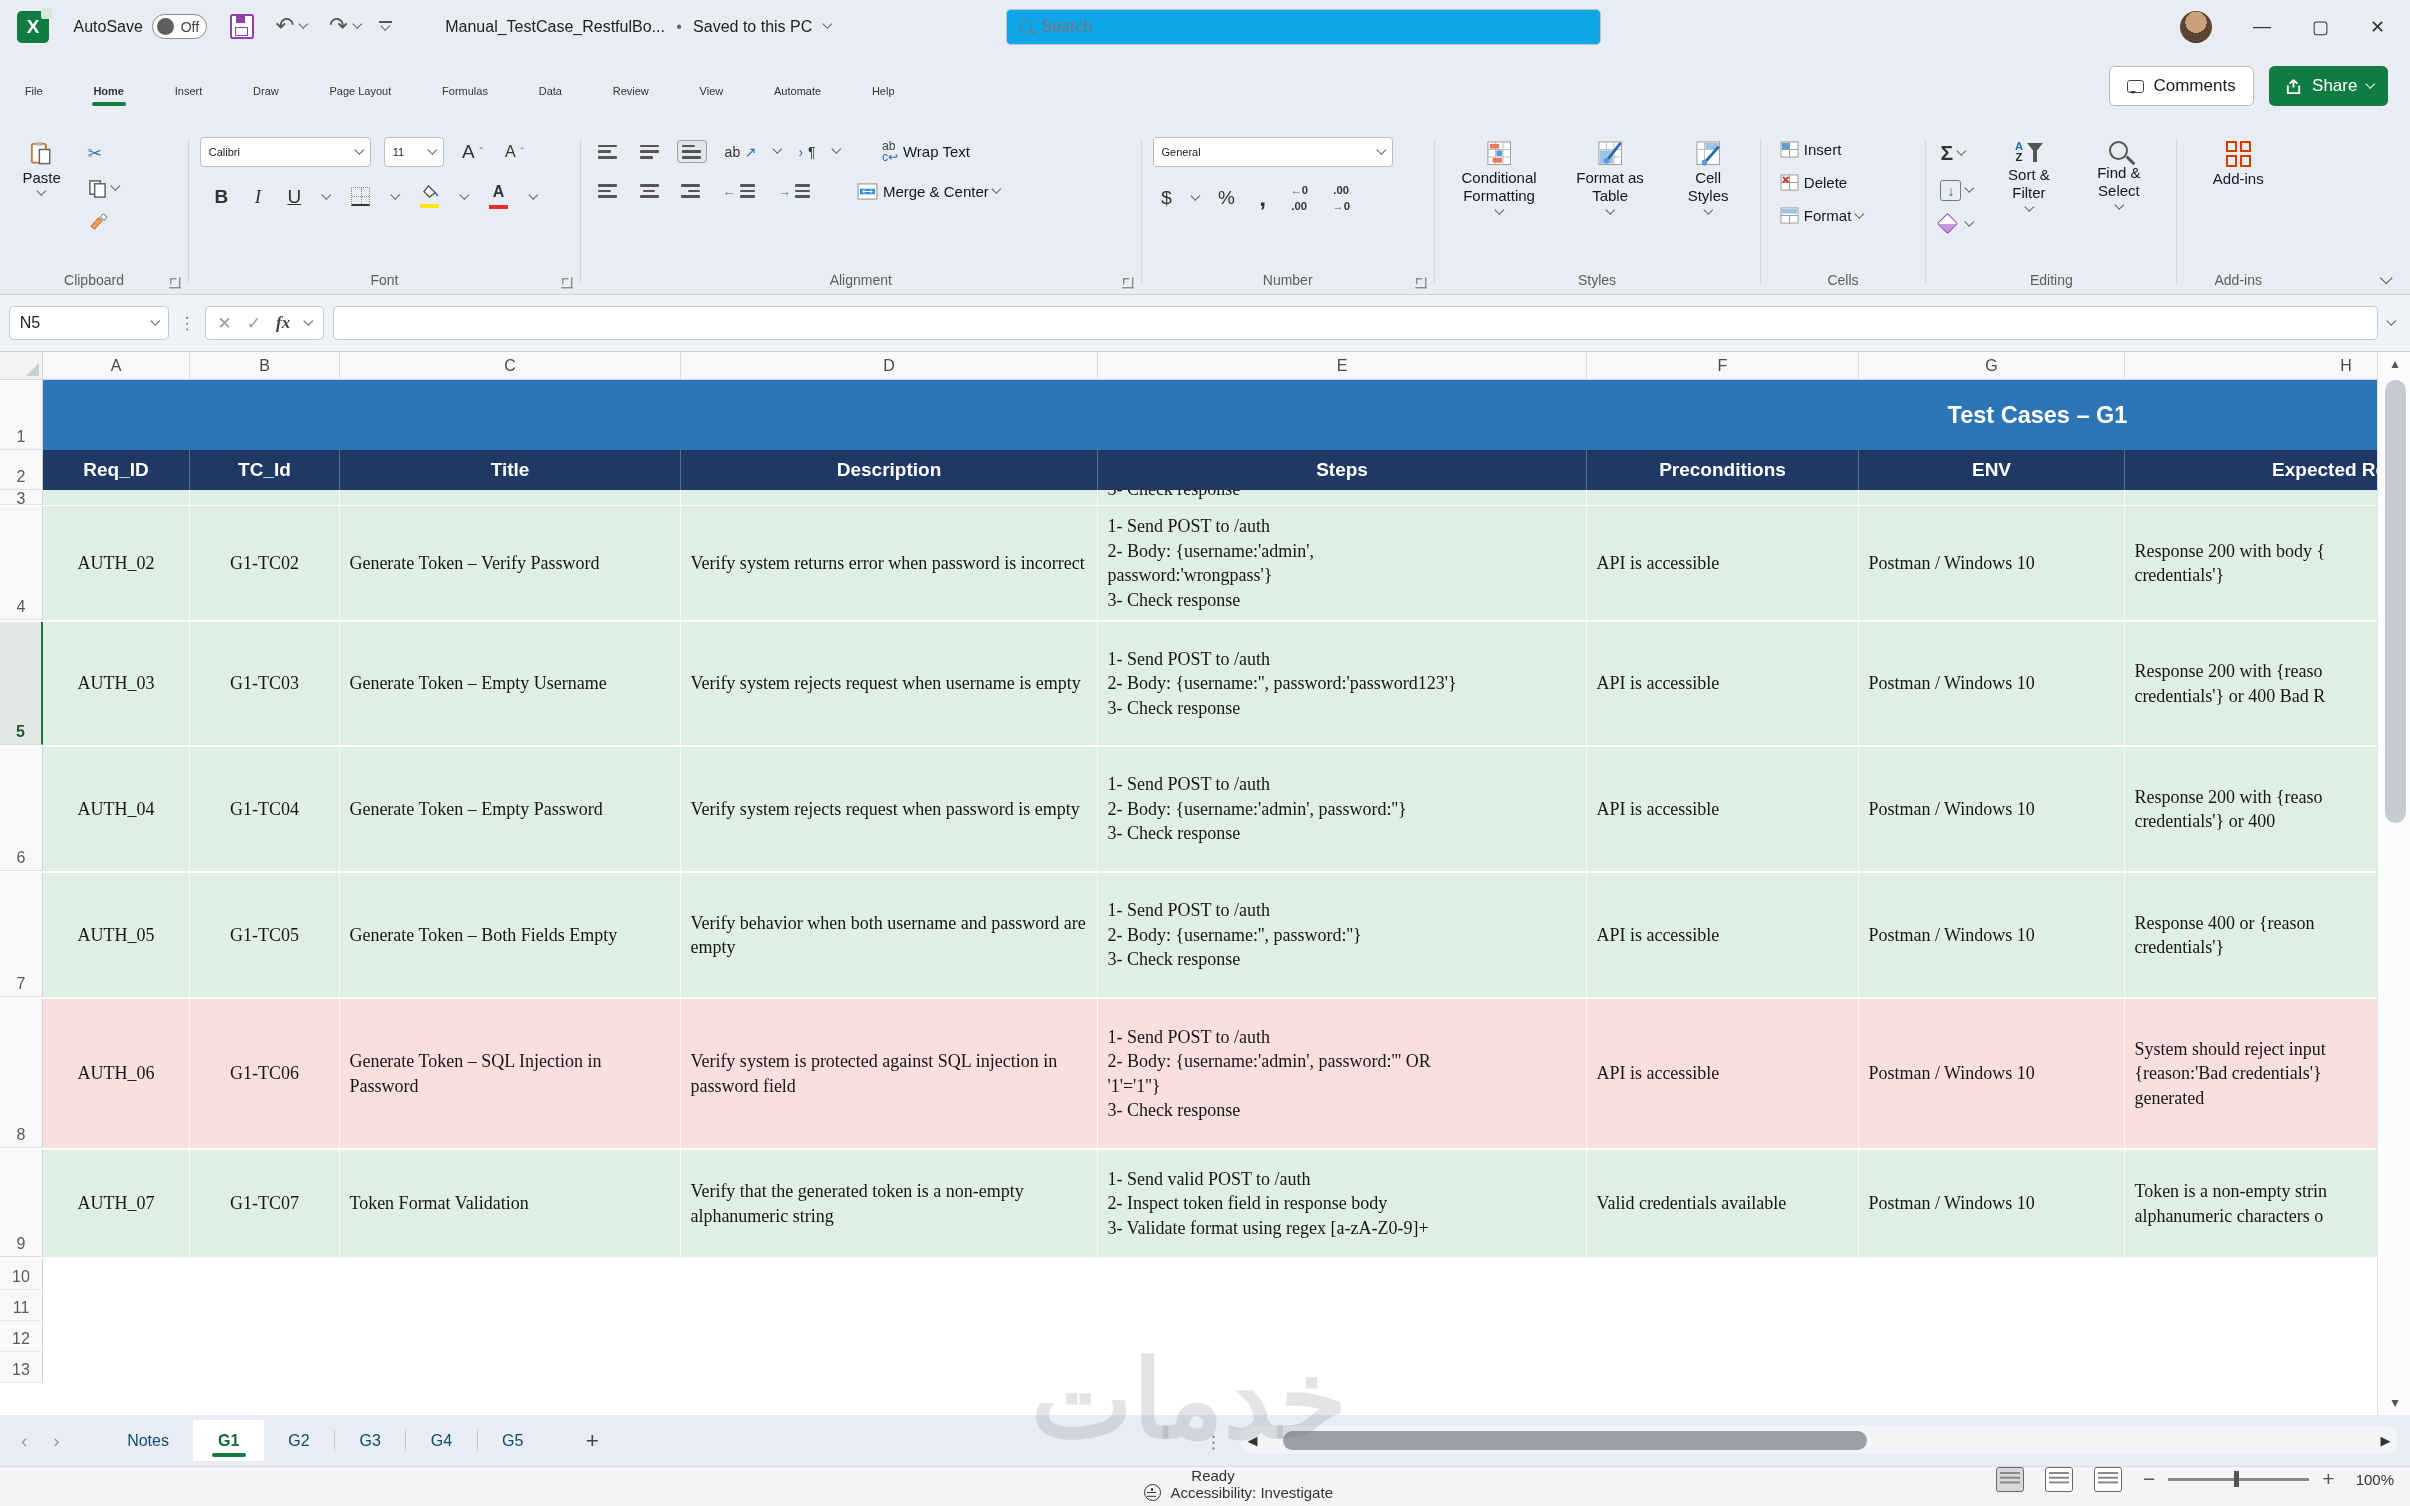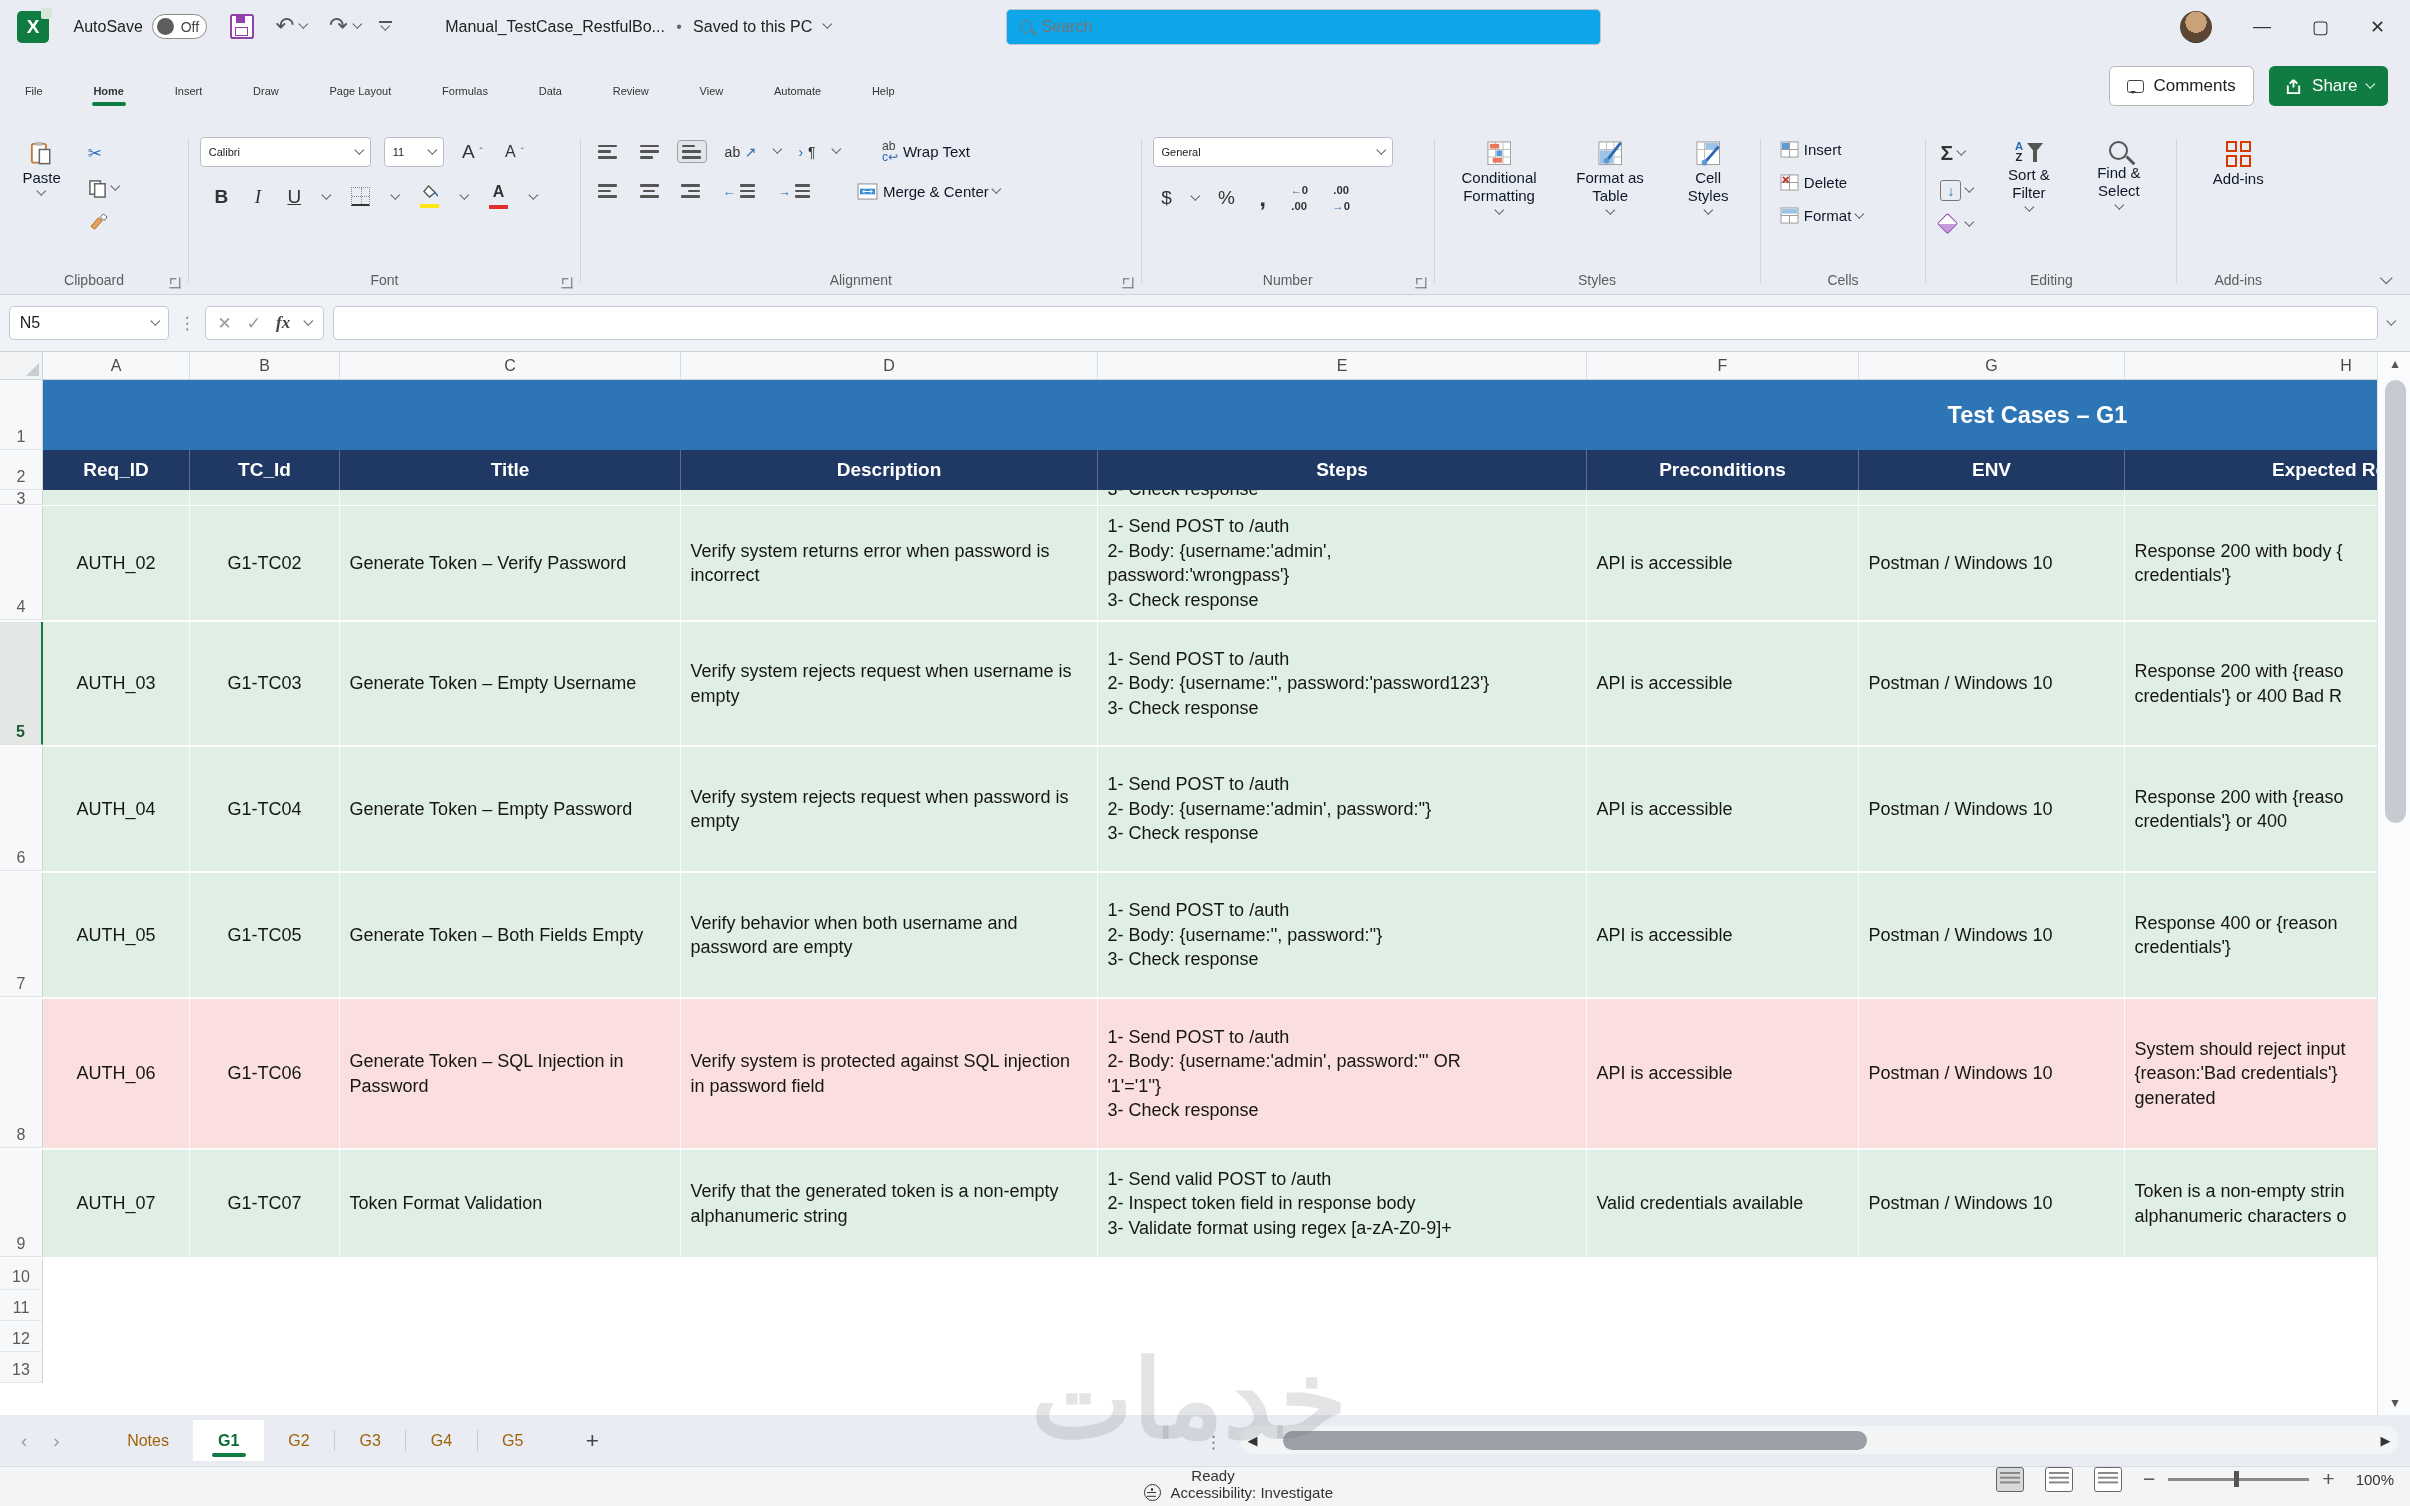--- a/index.html
+++ b/index.html
@@ -135,21 +135,21 @@
   .grow{ display:flex; }
   .rowh{ width:43px; flex:0 0 auto; background:#F6F8FA; border-right:0.9px solid #cfd4d9; border-bottom:0.9px solid #dfe3e7;
          display:flex; align-items:flex-end; justify-content:center; padding-bottom:2.8px; font-size:16px; color:#5a5a5a; }
   .rowh.sel{ background:#E3E8E4; border-right:2.8px solid var(--accent-green); color:#1c5c35; font-weight:bold;}
   .titlebarrow{ flex:1; background:var(--title-blue); position:relative; }
   .sheettitle{ position:absolute; left:1844px; width:301px; top:0; bottom:0; display:flex; align-items:center;
                justify-content:center; color:#fff; font-size:23.5px; font-weight:bold; }
   .hcell{ background:var(--header-navy); color:#fff; font-weight:bold; font-size:19px; display:flex;
           align-items:center; justify-content:center; border-right:1.9px solid rgba(255,255,255,.28); flex:0 0 auto; }
   .dcell{ flex:0 0 auto; display:flex; align-items:center; font-size:18px; line-height:24.5px; color:#161616;
-          border-right:1.9px solid rgba(255,255,255,.75); padding:5.6px 9.4px; overflow:hidden; }
+          border-right:1.9px solid rgba(255,255,255,.75); padding:5.6px 9.4px; overflow:hidden;font-family:Liberation Serif, serif; }
   .dcell.ctr{ justify-content:center; text-align:center; }
   .pre{ white-space:pre-line; }
   .green{ background:var(--row-green); }
   .pink{ background:var(--row-pink); }
   .grow.data{ border-bottom:2.8px solid #FBFCFB; }
   .sliver{ height:16px; overflow:hidden; border-bottom:1.9px solid #fff; }
   .sliver .dcell{ padding:0 9.4px; align-items:flex-start; }
   .sliver .clip{ margin-top:-13px; display:block; }
   .emptyrow .rowh{ border-bottom:0.9px solid #e4e7ea; }
 
@@ -157,21 +157,21 @@
   .vscroll{ position:absolute; top:352px; right:0; width:34px; height:1063px; background:#FAFBFC; border-left:0.9px solid #e0e3e6; }
   .varrow{ width:34px; height:24.5px; display:flex; align-items:center; justify-content:center; color:#555; font-size:12.2px; }
   .vthumb{ position:absolute; top:28px; left:6.6px; width:21px; height:443px; background:#C7CBD1; border-radius:10.4px; }
   .varrow.bot{ position:absolute; bottom:0; }
 
   
   .sheettabs{ position:absolute; top:1415px; left:0; width:2411px; height:51px; background:var(--chrome);
               display:flex; align-items:center; font-size:16px; }
   .navarr{ color:#9a9a9a; font-size:19px; margin-left:21px; }
   .navarr + .navarr{ margin-left:26px; }
-  .stab{ padding:11.3px 24.5px; color:#a16207; position:relative; }
+  .stab{ padding:11.3px 24.5px; color:#0c4a6e; position:relative; }
   .stab.active{ background:#fff; font-weight:bold; color:#0E6B38; }
   .stab.active::after{ content:""; position:absolute; left:26%; right:26%; bottom:3.8px; height:3.8px; background:var(--accent-green); border-radius:1.9px;}
   .tsep{ width:0.9px; height:21px; background:#c6cacf; }
   .addsheet{ font-size:22.6px; color:#444; margin-left:38px; }
   .hscroll{ position:absolute; right:13px; top:11.3px; width:1158px; height:28px; background:#F2F4F6;
             border-radius:14px; display:flex; align-items:center; padding:0 7.5px; justify-content:space-between;}
   .hthumb{ position:absolute; left:43px; top:4.7px; width:584px; height:19px; background:#9AA0A6; border-radius:9.4px; }
   .harr{ color:#333; font-size:13px; }
   .vdots{ position:absolute; right:1188px; top:17px; color:#777; font-size:17px; letter-spacing:0.9px;}
 

